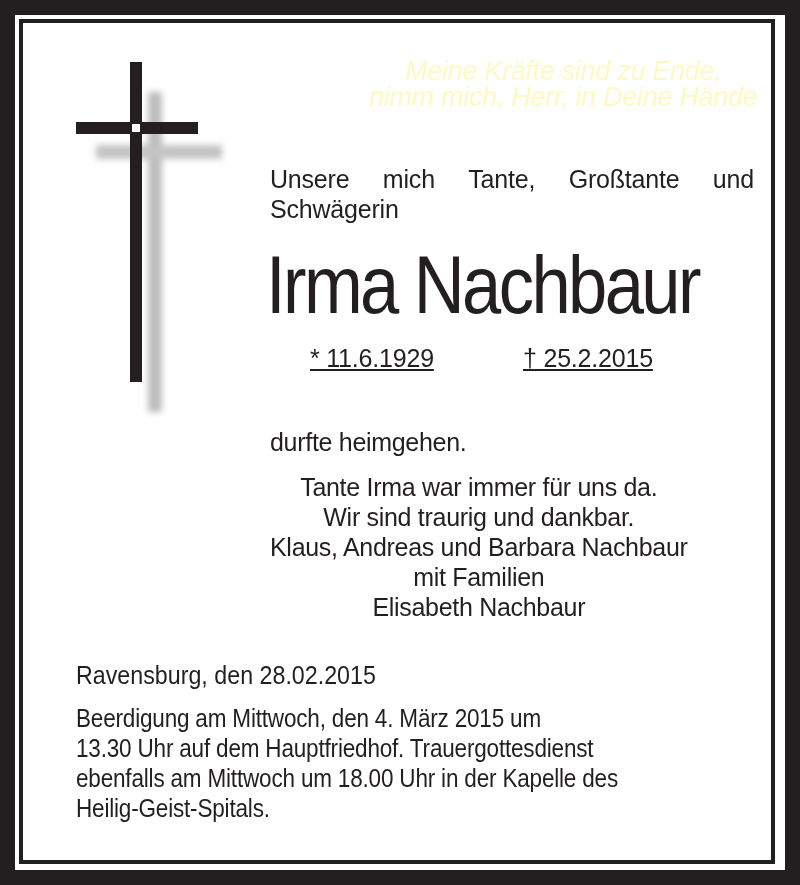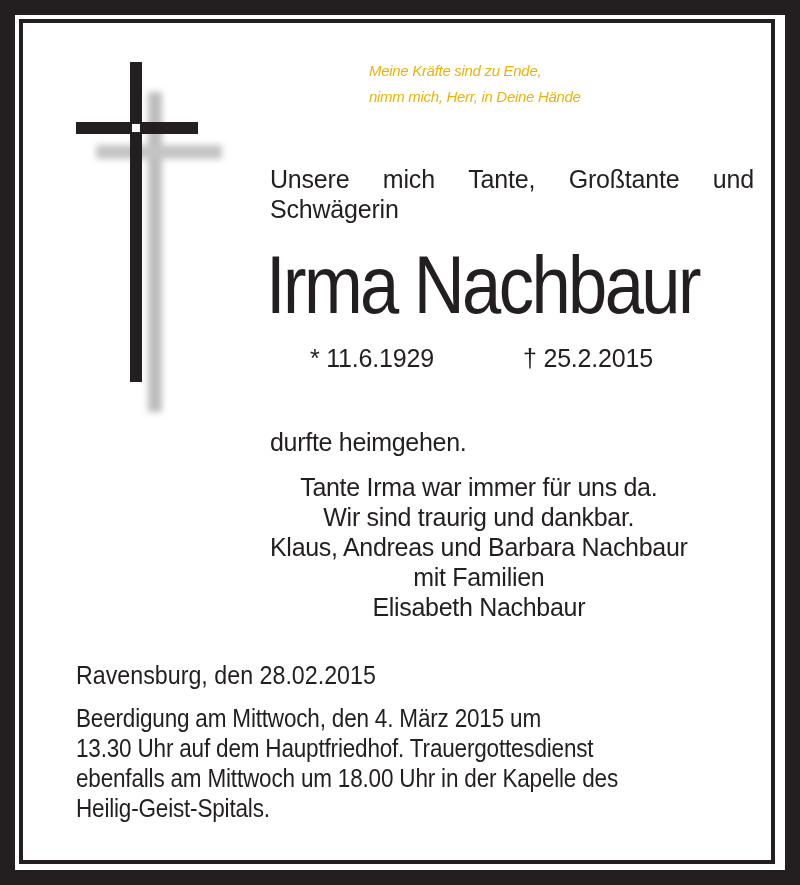--- a/index.html
+++ b/index.html
@@ -9,28 +9,28 @@
   .inner-frame { position:absolute; left:19px; top:19px; width:756px; height:845px;
                  border:4px solid #231f20; background:#fff; box-sizing:border-box; }
   .inner-gap { position:absolute; left:23px; top:23px; width:748px; height:837px; background:#fff; }
 
   .cross-shadow-v { position:absolute; left:148px; top:92px; width:14px; height:320px; background:#bdbdbd; filter:blur(3px); }
   .cross-shadow-h { position:absolute; left:96px; top:145px; width:126px; height:14px; background:#c4c4c4; filter:blur(3px); }
   .cross-v { position:absolute; left:130px; top:62px; width:12px; height:320px; background:#231f20; }
   .cross-h { position:absolute; left:76px; top:122px; width:122px; height:12px; background:#231f20; }
   .cross-center { position:absolute; left:132px; top:124px; width:8px; height:8px; background:#fff; }
 
-  .verse { position:absolute; left:369px; top:58px; font-style:italic; font-size:15px; line-height:26px;
-           letter-spacing:-0.3px; color:#eab308; white-space:nowrap; }
+  .verse { position:absolute; left:369px; top:58px; font-style:italic; font-size:27px; line-height:26px;
+           letter-spacing:-0.3px; color:#fef9c3; white-space:nowrap;text-align:center; }
   .intro { position:absolute; left:270px; top:164px; width:484px; font-size:25px; line-height:30px;
            color:#231f20; text-align:justify; letter-spacing:-0.2px; }
   .intro .l1 { display:flex; justify-content:space-between; white-space:nowrap; }
   .name { position:absolute; left:266px; top:240px; font-size:82px; line-height:90px; letter-spacing:-3px;
           transform:scaleX(0.86); transform-origin:left top; white-space:nowrap; color:#231f20; }
-  .dates { position:absolute; top:343px; font-size:25px; line-height:30px; white-space:nowrap; color:#231f20; letter-spacing:-0.2px; }
+  .dates { position:absolute; top:343px; font-size:25px; line-height:30px; white-space:nowrap; color:#231f20; letter-spacing:-0.2px;text-decoration:underline; }
   .birth { left:310px; }
   .death { left:523px; }
   .body-text { position:absolute; left:270px; font-size:25px; line-height:30px; color:#231f20; white-space:nowrap; letter-spacing:-0.3px; }
   .heim { top:427px; }
   .family { top:472px;text-align:center; }
   .family div { height:30px; }
   .place { position:absolute; left:76px; top:660px; font-size:25px; line-height:30px; color:#231f20;
            white-space:nowrap; transform:scaleX(0.93); transform-origin:left top; }
   .funeral { position:absolute; left:76px; top:703px; font-size:25px; line-height:30px; color:#231f20; white-space:nowrap;
              transform:scaleX(0.9); transform-origin:left top; letter-spacing:-0.2px; }

